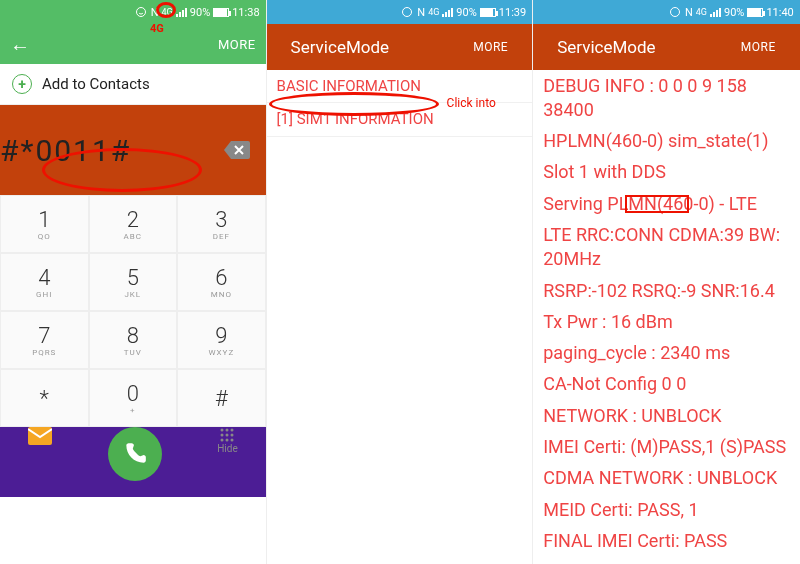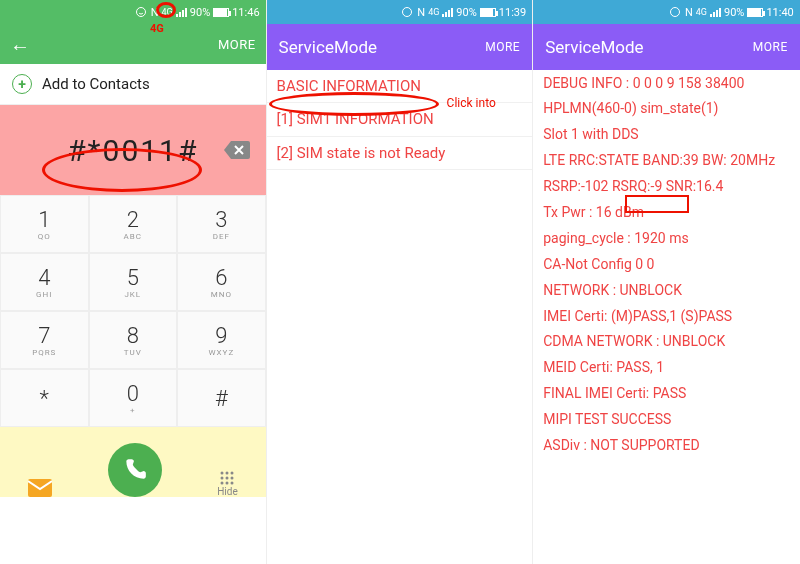--- a/index.html
+++ b/index.html
@@ -18,44 +18,44 @@
   .sig span { width:2px; background:currentColor; }
   .sig span:nth-child(1){height:3px}.sig span:nth-child(2){height:5px}.sig span:nth-child(3){height:7px}.sig span:nth-child(4){height:9px}
 
   
   .p1-top { background:#54bd66; color:#fff; }
   .p1-header { height:40px; display:flex; align-items:center; justify-content:space-between; padding:0 10px; }
   .back-arrow { font-size:20px; }
   .more { font-size:13px; letter-spacing:0.5px; }
   .addc { background:#fff; padding:10px 12px; display:flex; align-items:center; gap:10px; font-size:15px; color:#222; border-bottom:1px solid #eee; }
   .plus { width:20px; height:20px; border-radius:50%; border:1px solid #4caf50; color:#4caf50; display:flex; align-items:center; justify-content:center; font-size:14px; font-weight:bold; }
-  .dial-display { height:90px; display:flex; align-items:center; justify-content:center; position:relative; background:#fca5a5; }
+  .dial-display { height:90px; display:flex; align-items:center; position:relative; background:#c2410c; }
   .dial-text { font-size:30px; letter-spacing:2px; color:#222; font-weight:400; }
   .backspace { position:absolute; right:16px; top:50%; transform:translateY(-50%); color:#666; }
   .ellipse { position:absolute; border:3px solid #e10; border-radius:50%; pointer-events:none; }
   .e-4g { width:20px; height:16px; left:156px; top:2px; }
   .lbl-4g { position:absolute; left:150px; top:22px; color:#e10; font-size:11px; font-weight:bold; }
   .e-dial { width:160px; height:44px; left:42px; top:148px; }
 
   .keypad { display:grid; grid-template-columns:repeat(3,1fr); background:#fafafa; }
   .key { height:58px; display:flex; flex-direction:column; align-items:center; justify-content:center; border:1px solid #eee; color:#333; }
   .key .d { font-size:22px; font-weight:300; }
   .key .s { font-size:8px; color:#999; letter-spacing:1px; margin-top:0; }
-  .bottom-row { display:flex; justify-content:space-around; align-items:flex-end; height:70px; background:#fef9c3; }
+  .bottom-row { display:flex; justify-content:space-around; align-items:flex-start; height:70px; background:#4c1d95; }
   .mail { color:#f5a623; font-size:20px; }
   .call { width:54px; height:54px; border-radius:50%; background:#4caf50; display:flex; align-items:center; justify-content:center; color:#fff; }
   .more-dots { display:flex; flex-direction:column; align-items:center; color:#888; font-size:10px; }
 
   
-  .sm-header { background:#8b5cf6; color:#fff; height:46px; display:flex; align-items:center; justify-content:space-between; padding:0 12px; font-size:17px; }
+  .sm-header { background:#c2410c; color:#fff; height:46px; display:flex; align-items:center; justify-content:space-between; padding:0 24px; font-size:17px; }
   .sm-header .more { font-size:12px; }
   .p2-status, .p3-status { background:#3fa9d6; }
   .list { background:#fff; }
   .row { padding:6px 10px; font-size:15px; color:#ef4444; border-bottom:1px solid #f0f0f0; line-height:1.35; }
-  .row.tight { padding:3.5px 10px; font-size:14px; border-bottom:none; }
+  .row.tight { padding:3.5px 10px; font-size:18px; border-bottom:none; }
   .e-sim { width:170px; height:24px; left:2px; top:92px; }
   .click-into { position:absolute; left:180px; top:96px; color:#e10; font-size:12px; }
   .band-box { position:absolute; border:2px solid #e10; width:64px; height:18px; left:625px; top:195px; }
 
   svg { display:block; }
 </style>
 </head>
 <body>
 
 <div class="wrap">
@@ -75,21 +75,21 @@
           <span class="sig">
               <span></span>
               <span></span>
               <span></span>
               <span></span>
             </span>
           <span>90%</span>
           <span class="batt">
               <span class="fill"></span>
             </span>
-          <span>11:46</span>
+          <span>11:38</span>
         </span>
       </div>
       <div class="p1-header">
         <span class="back-arrow">←</span>
         <span class="more">MORE</span>
       </div>
     </div>
     <div class="ellipse e-4g"></div>
     <div class="lbl-4g">4G</div>
 
@@ -212,21 +212,20 @@
         <span>11:39</span>
       </span>
     </div>
     <div class="sm-header">
       <span>ServiceMode</span>
       <span class="more">MORE</span>
     </div>
     <div class="list">
       <div class="row">BASIC INFORMATION</div>
       <div class="row">[1] SIM1 INFORMATION</div>
-      <div class="row">[2] SIM state is not Ready</div>
     </div>
     <div class="ellipse e-sim"></div>
     <div class="click-into">Click into</div>
   </div>
 
   <div class="pane">
     <div class="status p3-status">
       <span>
           <svg width="12" height="12" viewBox="0 0 24 24" fill="none" stroke="currentColor" stroke-width="2">
             <circle cx="12" cy="12" r="9"></circle>
@@ -249,24 +248,25 @@
       </span>
     </div>
     <div class="sm-header">
       <span>ServiceMode</span>
       <span class="more">MORE</span>
     </div>
     <div class="list">
       <div class="row tight">DEBUG INFO : 0 0 0 9 158 38400</div>
       <div class="row tight">HPLMN(460-0) sim_state(1)</div>
       <div class="row tight">Slot 1 with DDS</div>
-      <div class="row tight">LTE RRC:STATE BAND:39 BW: 20MHz</div>
+      <div class="row tight">Serving PLMN(460-0) - LTE</div>
+      <div class="row tight">LTE RRC:CONN CDMA:39 BW: 20MHz</div>
       <div class="row tight">RSRP:-102 RSRQ:-9 SNR:16.4</div>
       <div class="row tight">Tx Pwr : 16 dBm</div>
-      <div class="row tight">paging_cycle : 1920 ms</div>
+      <div class="row tight">paging_cycle : 2340 ms</div>
       <div class="row tight">CA-Not Config 0 0</div>
       <div class="row tight">NETWORK : UNBLOCK</div>
       <div class="row tight">IMEI Certi: (M)PASS,1 (S)PASS</div>
       <div class="row tight">CDMA NETWORK : UNBLOCK</div>
       <div class="row tight">MEID Certi: PASS, 1</div>
       <div class="row tight">FINAL IMEI Certi: PASS</div>
       <div class="row tight">MIPI TEST SUCCESS</div>
       <div class="row tight">ASDiv : NOT SUPPORTED</div>
     </div>
   </div>

